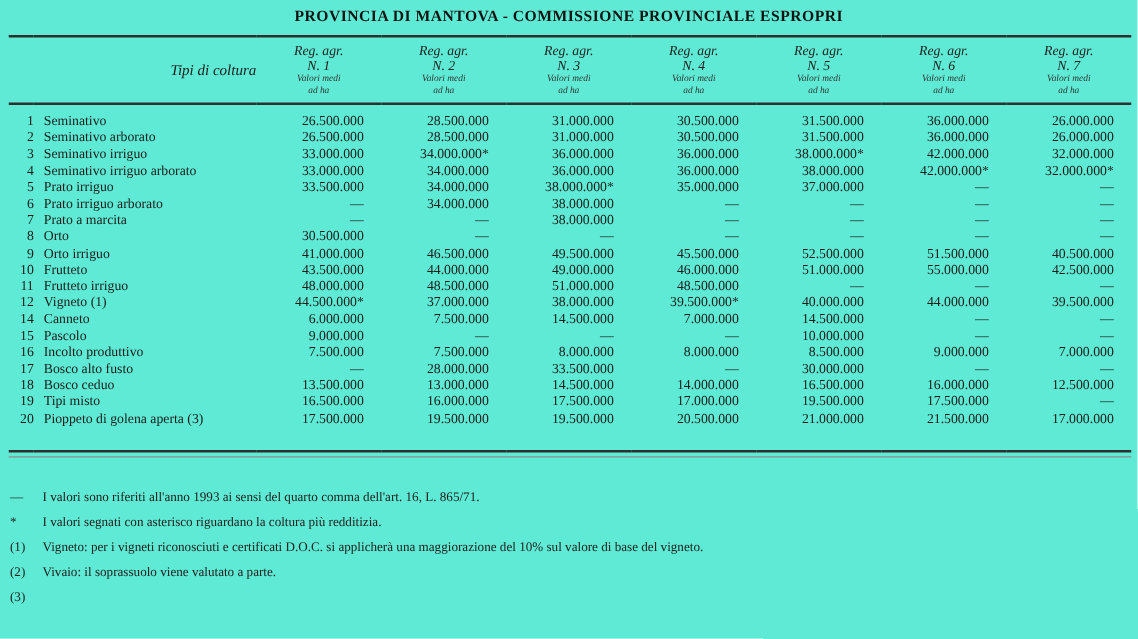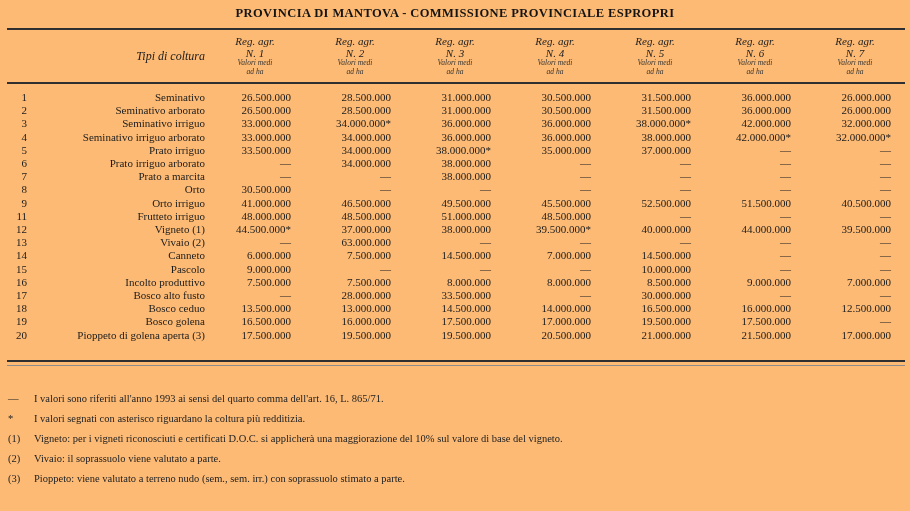--- a/index.html
+++ b/index.html
@@ -4,21 +4,21 @@
 <style>
   html, body {
     margin: 0; padding: 0;
     width: 910px; height: 511px;
     overflow: hidden;
     background: #ffffff;
   }
   .doc {
     position: relative;
     width: 910px; height: 511px;
-    background: #fdba74;
+    background: #5eead4;
     color: #1c1c1c;
     font-family: "Liberation Serif", serif;
   }
   .title {
     text-align: center;
     font-weight: bold;
     font-size: 12.5px;
     letter-spacing: 0.4px;
     padding-top: 6px;
     color: #141414;
@@ -40,21 +40,21 @@
     font-size: 12px;
     padding-left: 28px;
     height: 52px;
   }
   th.num-head { width: 20px; }
   th.val-col-head { vertical-align: top; padding-top: 5px; text-align: center; }
   .reg { font-style: italic; font-size: 11px; line-height: 12px; color: #222; }
   .sub { font-style: italic; font-size: 7.5px; line-height: 8.5px; color: #333; }
   td { padding: 0; font-size: 11px; line-height: 13.2px; height: 13.2px; color: #1c1c1c; }
   td.num-col { width: 20px; text-align: right; }
-  td.label-col { width: 185px; text-align: right; padding-left: 8px; }
+  td.label-col { width: 185px; text-align: left; padding-left: 8px; }
   .val-col { width: 100px; }
   td.val-col { text-align: right; padding-right: 14px; }
   tbody tr:first-child td { padding-top: 7px; }
   tbody tr:last-child td { padding-bottom: 18px; }
   .dbl-rule {
     width: 898px;
     margin: 1px 0 0 7px;
     height: 2px;
     border-bottom: 1px solid #8d8d8d;
   }
@@ -217,20 +217,31 @@
           <td class="label-col">Orto irriguo</td>
           <td class="val-col">41.000.000</td>
           <td class="val-col">46.500.000</td>
           <td class="val-col">49.500.000</td>
           <td class="val-col">45.500.000</td>
           <td class="val-col">52.500.000</td>
           <td class="val-col">51.500.000</td>
           <td class="val-col">40.500.000</td>
         </tr>
         <tr>
+          <td class="num-col">10</td>
+          <td class="label-col">Frutteto</td>
+          <td class="val-col">43.500.000</td>
+          <td class="val-col">44.000.000</td>
+          <td class="val-col">49.000.000</td>
+          <td class="val-col">46.000.000</td>
+          <td class="val-col">51.000.000</td>
+          <td class="val-col">55.000.000</td>
+          <td class="val-col">42.500.000</td>
+        </tr>
+        <tr>
           <td class="num-col">11</td>
           <td class="label-col">Frutteto irriguo</td>
           <td class="val-col">48.000.000</td>
           <td class="val-col">48.500.000</td>
           <td class="val-col">51.000.000</td>
           <td class="val-col">48.500.000</td>
           <td class="val-col">—</td>
           <td class="val-col">—</td>
           <td class="val-col">—</td>
         </tr>
@@ -239,31 +250,20 @@
           <td class="label-col">Vigneto (1)</td>
           <td class="val-col">44.500.000*</td>
           <td class="val-col">37.000.000</td>
           <td class="val-col">38.000.000</td>
           <td class="val-col">39.500.000*</td>
           <td class="val-col">40.000.000</td>
           <td class="val-col">44.000.000</td>
           <td class="val-col">39.500.000</td>
         </tr>
         <tr>
-          <td class="num-col">13</td>
-          <td class="label-col">Vivaio (2)</td>
-          <td class="val-col">—</td>
-          <td class="val-col">63.000.000</td>
-          <td class="val-col">—</td>
-          <td class="val-col">—</td>
-          <td class="val-col">—</td>
-          <td class="val-col">—</td>
-          <td class="val-col">—</td>
-        </tr>
-        <tr>
           <td class="num-col">14</td>
           <td class="label-col">Canneto</td>
           <td class="val-col">6.000.000</td>
           <td class="val-col">7.500.000</td>
           <td class="val-col">14.500.000</td>
           <td class="val-col">7.000.000</td>
           <td class="val-col">14.500.000</td>
           <td class="val-col">—</td>
           <td class="val-col">—</td>
         </tr>
@@ -306,21 +306,21 @@
           <td class="val-col">13.500.000</td>
           <td class="val-col">13.000.000</td>
           <td class="val-col">14.500.000</td>
           <td class="val-col">14.000.000</td>
           <td class="val-col">16.500.000</td>
           <td class="val-col">16.000.000</td>
           <td class="val-col">12.500.000</td>
         </tr>
         <tr>
           <td class="num-col">19</td>
-          <td class="label-col">Bosco golena</td>
+          <td class="label-col">Tipi misto</td>
           <td class="val-col">16.500.000</td>
           <td class="val-col">16.000.000</td>
           <td class="val-col">17.500.000</td>
           <td class="val-col">17.000.000</td>
           <td class="val-col">19.500.000</td>
           <td class="val-col">17.500.000</td>
           <td class="val-col">—</td>
         </tr>
         <tr>
           <td class="num-col">20</td>
@@ -359,18 +359,17 @@
       </div>
       <div class="fn">
         <div class="fn-marker">(2)</div>
         <div class="fn-text">
           <div>Vivaio: il soprassuolo viene valutato a parte.</div>
         </div>
       </div>
       <div class="fn">
         <div class="fn-marker">(3)</div>
         <div class="fn-text">
-          <div>Pioppeto: viene valutato a terreno nudo (sem., sem. irr.) con soprassuolo stimato a parte.</div>
         </div>
       </div>
     </div>
 
 </div>
 
 </body></html>

